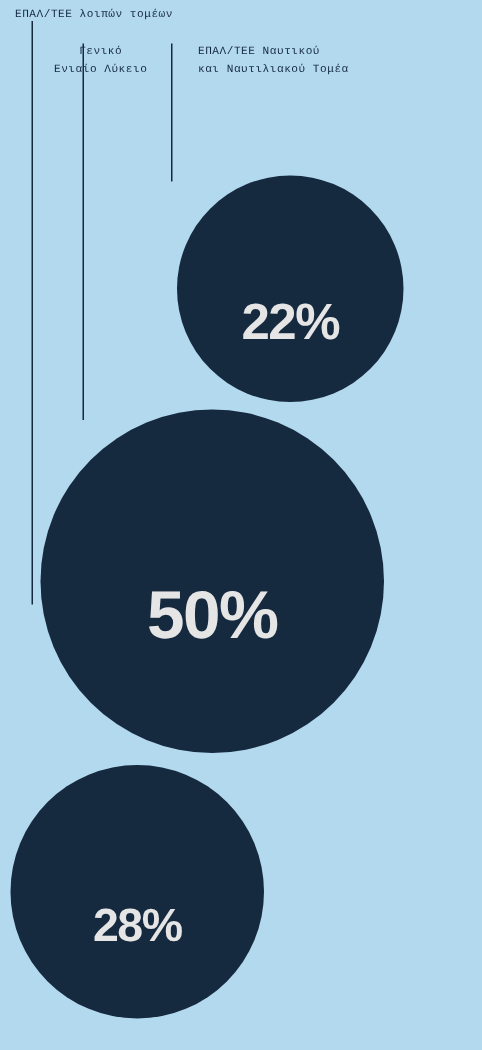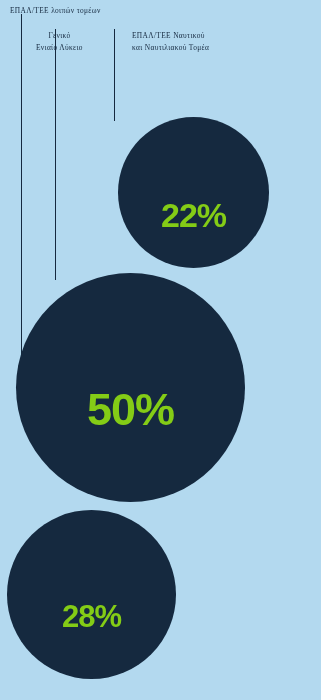--- a/index.html
+++ b/index.html
@@ -25,38 +25,38 @@
   .leader {
     position: absolute;
     width: 1px;
     background: #15293f;
   }
 
   
   .label {
     position: absolute;
     color: #15293f;
-    font-family: Liberation Serif, serif;
+    font-family: Liberation Mono, monospace;
     font-size: 7.4px;
     line-height: 11.5px;
     letter-spacing: 0.35px;
     white-space: pre-line;
   }
 
   
   .bubble {
     position: absolute;
     border-radius: 50%;
     background: #15293f;
     display: flex;
     align-items: center;
     justify-content: center;
   }
   .bubble-value {
-    color: #84cc16;
+    color: #e5e5e5;
     font-family: "Liberation Sans", sans-serif;
     font-weight: bold;
     letter-spacing: -1px;
     line-height: 1;
     user-select: none;
     margin-top: 44px;
   }
   .bubble-lg .bubble-value { font-size: 45px; }
   .bubble-md .bubble-value { font-size: 34px; }
   .bubble-sm .bubble-value { font-size: 31px; }
@@ -75,21 +75,21 @@
   <div class="label" style="left:36px; top:30px;text-align:center;">Γενικό
 Ενιαίο Λύκειο</div>
 
   <div class="label" style="left:119px; top:30px;margin-left:13px;">ΕΠΑΛ/ΤΕΕ Ναυτικού
 και Ναυτιλιακού Τομέα</div>
 
   <div class="bubble bubble-md" style="left:118px; top:117px; width:151px; height:151px;">
     <span class="bubble-value">22%</span>
   </div>
 
-  <div class="bubble bubble-lg" style="left:16px; top:273px; width:229px; height:229px;">
+  <div class="bubble bubble-lg" style="left:27px; top:273px; width:229px; height:229px;">
     <span class="bubble-value">50%</span>
   </div>
 
   <div class="bubble bubble-sm" style="left:7px; top:510px; width:169px; height:169px;">
     <span class="bubble-value">28%</span>
   </div>
 
 </div>
 
 </body></html>

